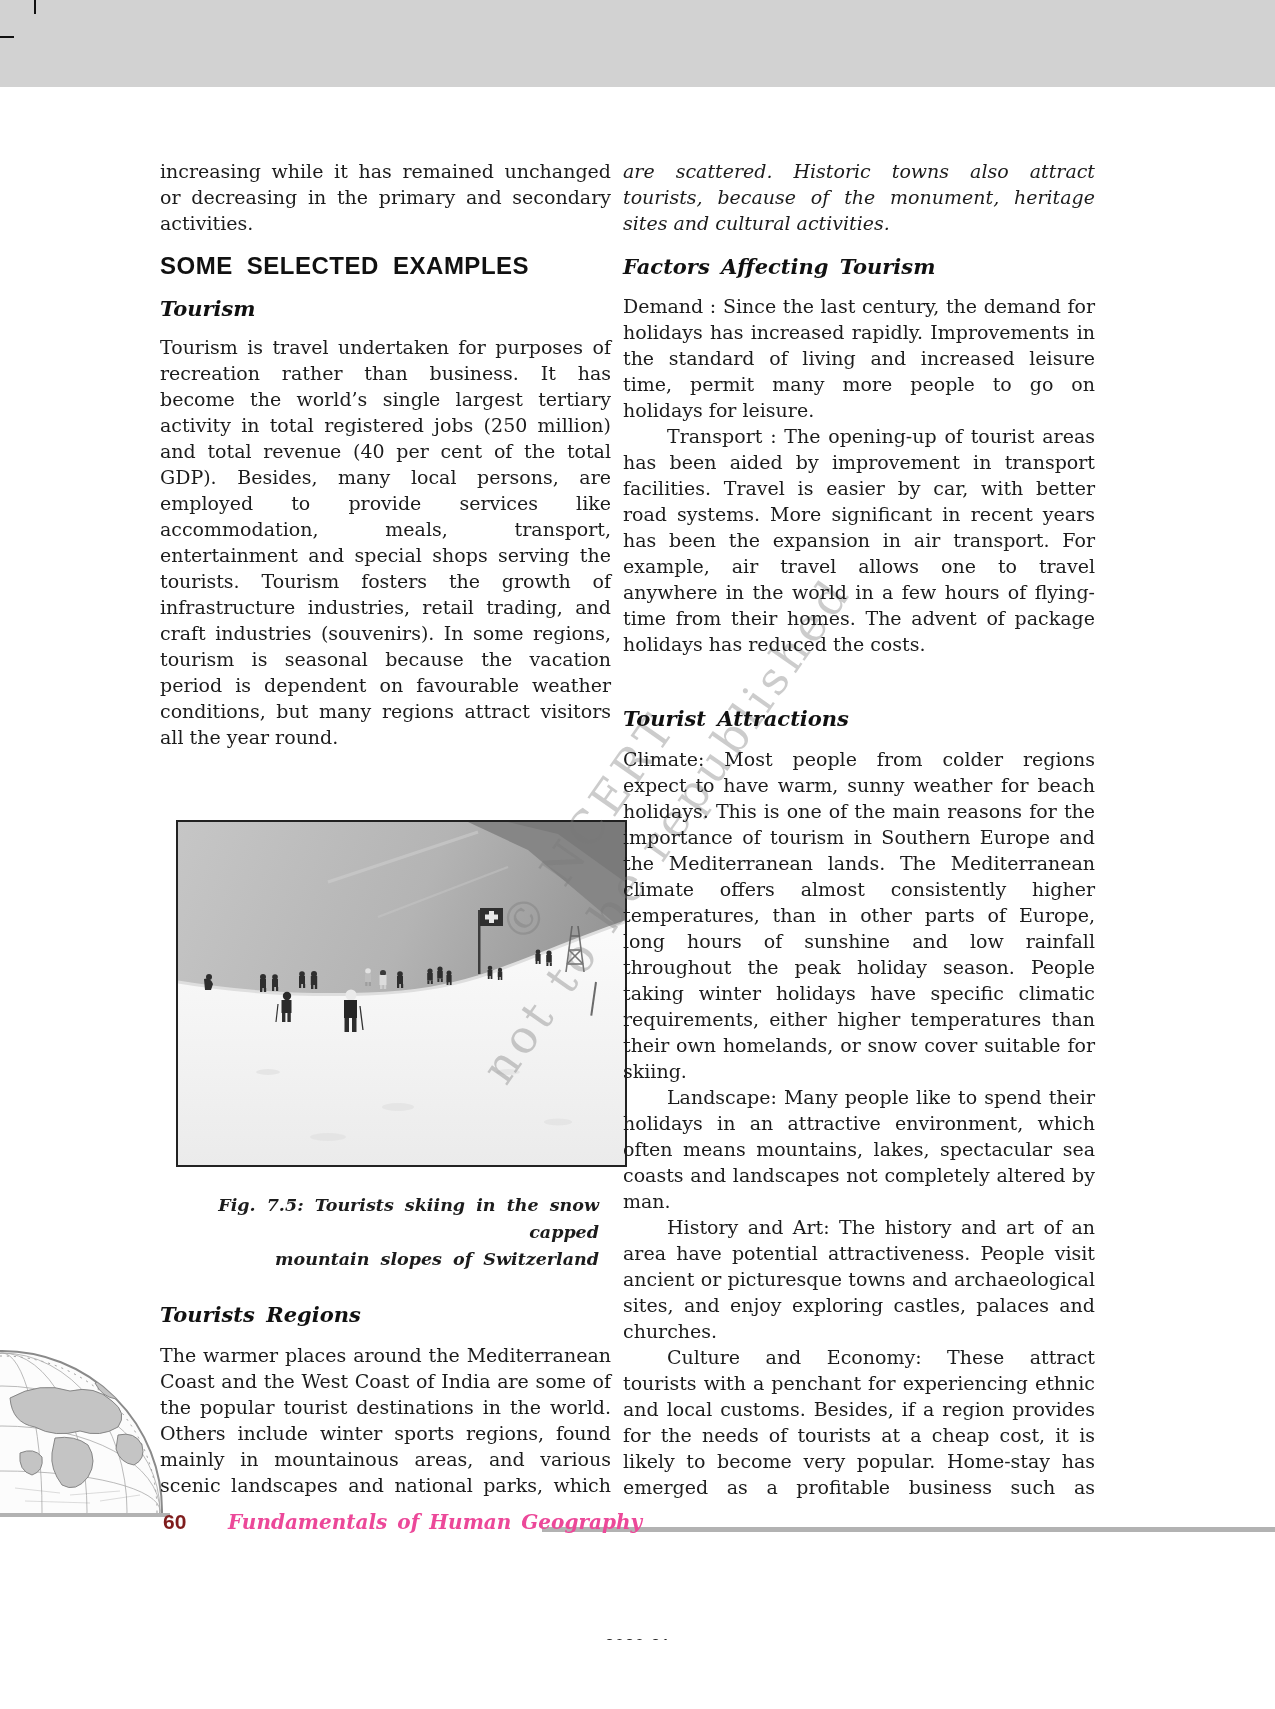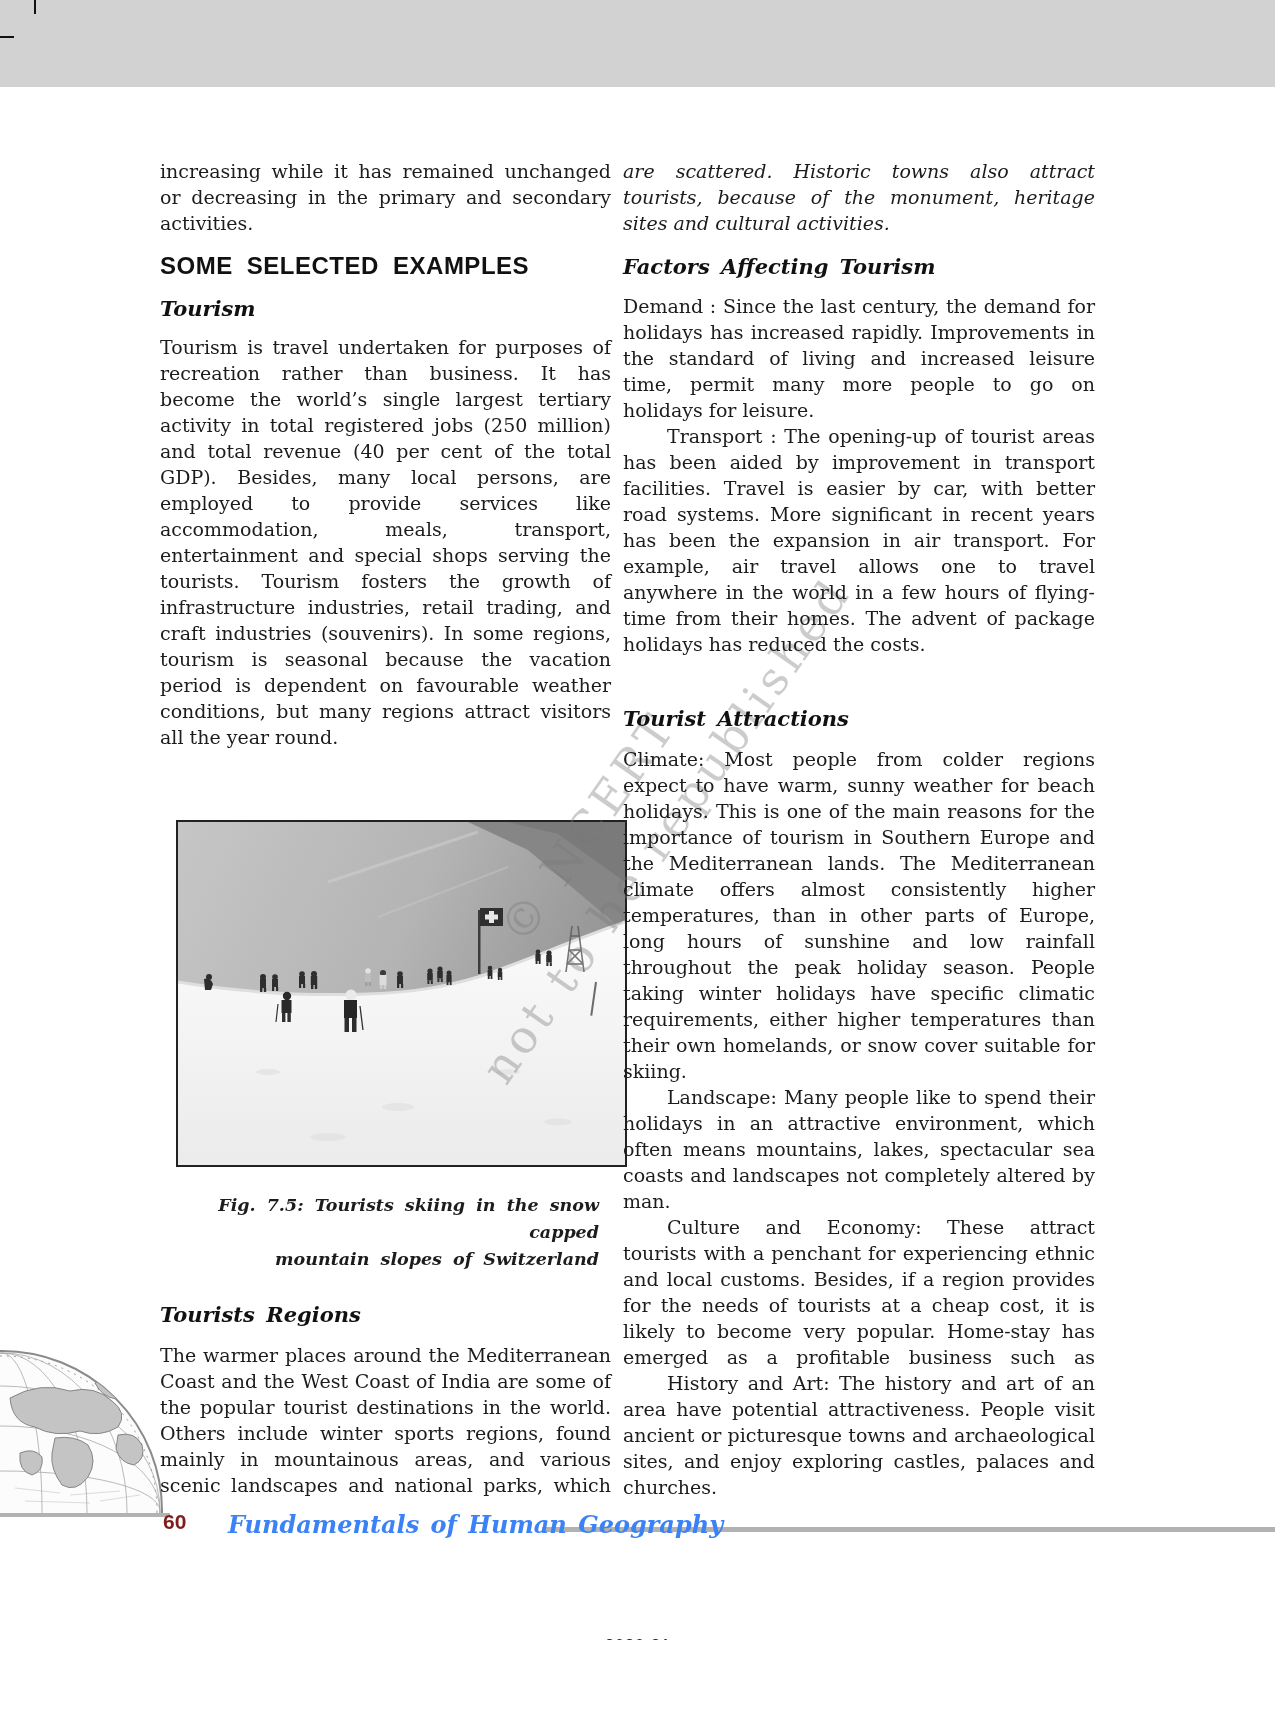--- a/index.html
+++ b/index.html
@@ -30,21 +30,21 @@
   .watermark{position:absolute;left:355px;top:780px;width:520px;z-index:2;text-align:center;
              transform:rotate(-55deg);font-size:46px;line-height:66px;letter-spacing:5px;
              color:rgba(122,122,122,0.38);white-space:nowrap;pointer-events:none;}
 
   
   .foot-line-left{position:absolute;left:0;top:1513px;width:170px;height:4px;background:#b2b2b2;z-index:2;}
   .foot-line-right{position:absolute;left:542px;top:1527px;width:733px;height:5px;background:#b2b2b2;z-index:2;}
   .page-number{position:absolute;left:163px;top:1510px;z-index:3;font-family:"Liberation Sans",sans-serif;
                font-weight:bold;font-size:21px;color:#7f1d1d;}
   .book-title{position:absolute;left:228px;top:1510px;z-index:3;font-style:italic;font-weight:bold;
-              font-size:24px;color:#3b82f6;word-spacing:3px;}
+              font-size:20px;color:#ec4899;word-spacing:3px;}
   .year{position:absolute;left:0;top:1636px;width:1275px;text-align:center;z-index:3;
         font-family:"Liberation Sans",sans-serif;font-size:18px;color:#222;}
 
   .globe{position:absolute;left:0;top:1343px;z-index:1;}
 </style>
 </head>
 <body>
 
 <div class="page">
 
@@ -241,22 +241,22 @@
   <div class="col" style="left:623px;top:293px;width:472px;">
     <p class="para"><span class="lead">Demand</span><span> : Since the last century, the demand for holidays has increased rapidly. Improvements in the standard of living and increased leisure time, permit many more people to go on holidays for leisure.</span></p>
     <p class="para indent"><span class="lead">Transport</span><span> : The opening-up of tourist areas has been aided by improvement in transport facilities. Travel is easier by car, with better road systems. More significant in recent years has been the expansion in air transport. For example, air travel allows one to travel anywhere in the world in a few hours of flying-time from their homes. The advent of package holidays has reduced the costs.</span></p>
   </div>
 
   <div class="col sub-heading" style="left:623px;top:706px;">Tourist Attractions</div>
 
   <div class="col" style="left:623px;top:746px;width:472px;">
     <p class="para"><span class="lead">Climate:</span><span> Most people from colder regions expect to have warm, sunny weather for beach holidays. This is one of the main reasons for the importance of tourism in Southern Europe and the Mediterranean lands. The Mediterranean climate offers almost consistently higher temperatures, than in other parts of Europe, long hours of sunshine and low rainfall throughout the peak holiday season. People taking winter holidays have specific climatic requirements, either higher temperatures than their own homelands, or snow cover suitable for skiing.</span></p>
     <p class="para indent"><span class="lead">Landscape:</span><span> Many people like to spend their holidays in an attractive environment, which often means mountains, lakes, spectacular sea coasts and landscapes not completely altered by man.</span></p>
+    <p class="para indent"><span class="lead">History and Art:</span><span> The history and art of an area have potential attractiveness. People visit ancient or picturesque towns and archaeological sites, and enjoy exploring castles, palaces and churches.</span></p>
     <p class="para indent contlast"><span class="lead">Culture and Economy:</span><span> These attract tourists with a penchant for experiencing ethnic and local customs. Besides, if a region provides for the needs of tourists at a cheap cost, it is likely to become very popular. Home-stay has emerged as a profitable business such as</span></p>
-    <p class="para indent"><span class="lead">History and Art:</span><span> The history and art of an area have potential attractiveness. People visit ancient or picturesque towns and archaeological sites, and enjoy exploring castles, palaces and churches.</span></p>
   </div>
 
   <div class="watermark">
     <div>© NCERT</div>
     <div>not to be republished</div>
   </div>
 
   <svg class="globe" width="175" height="170" viewBox="0 0 175 170">
     <defs>
       <clipPath id="gclip">

